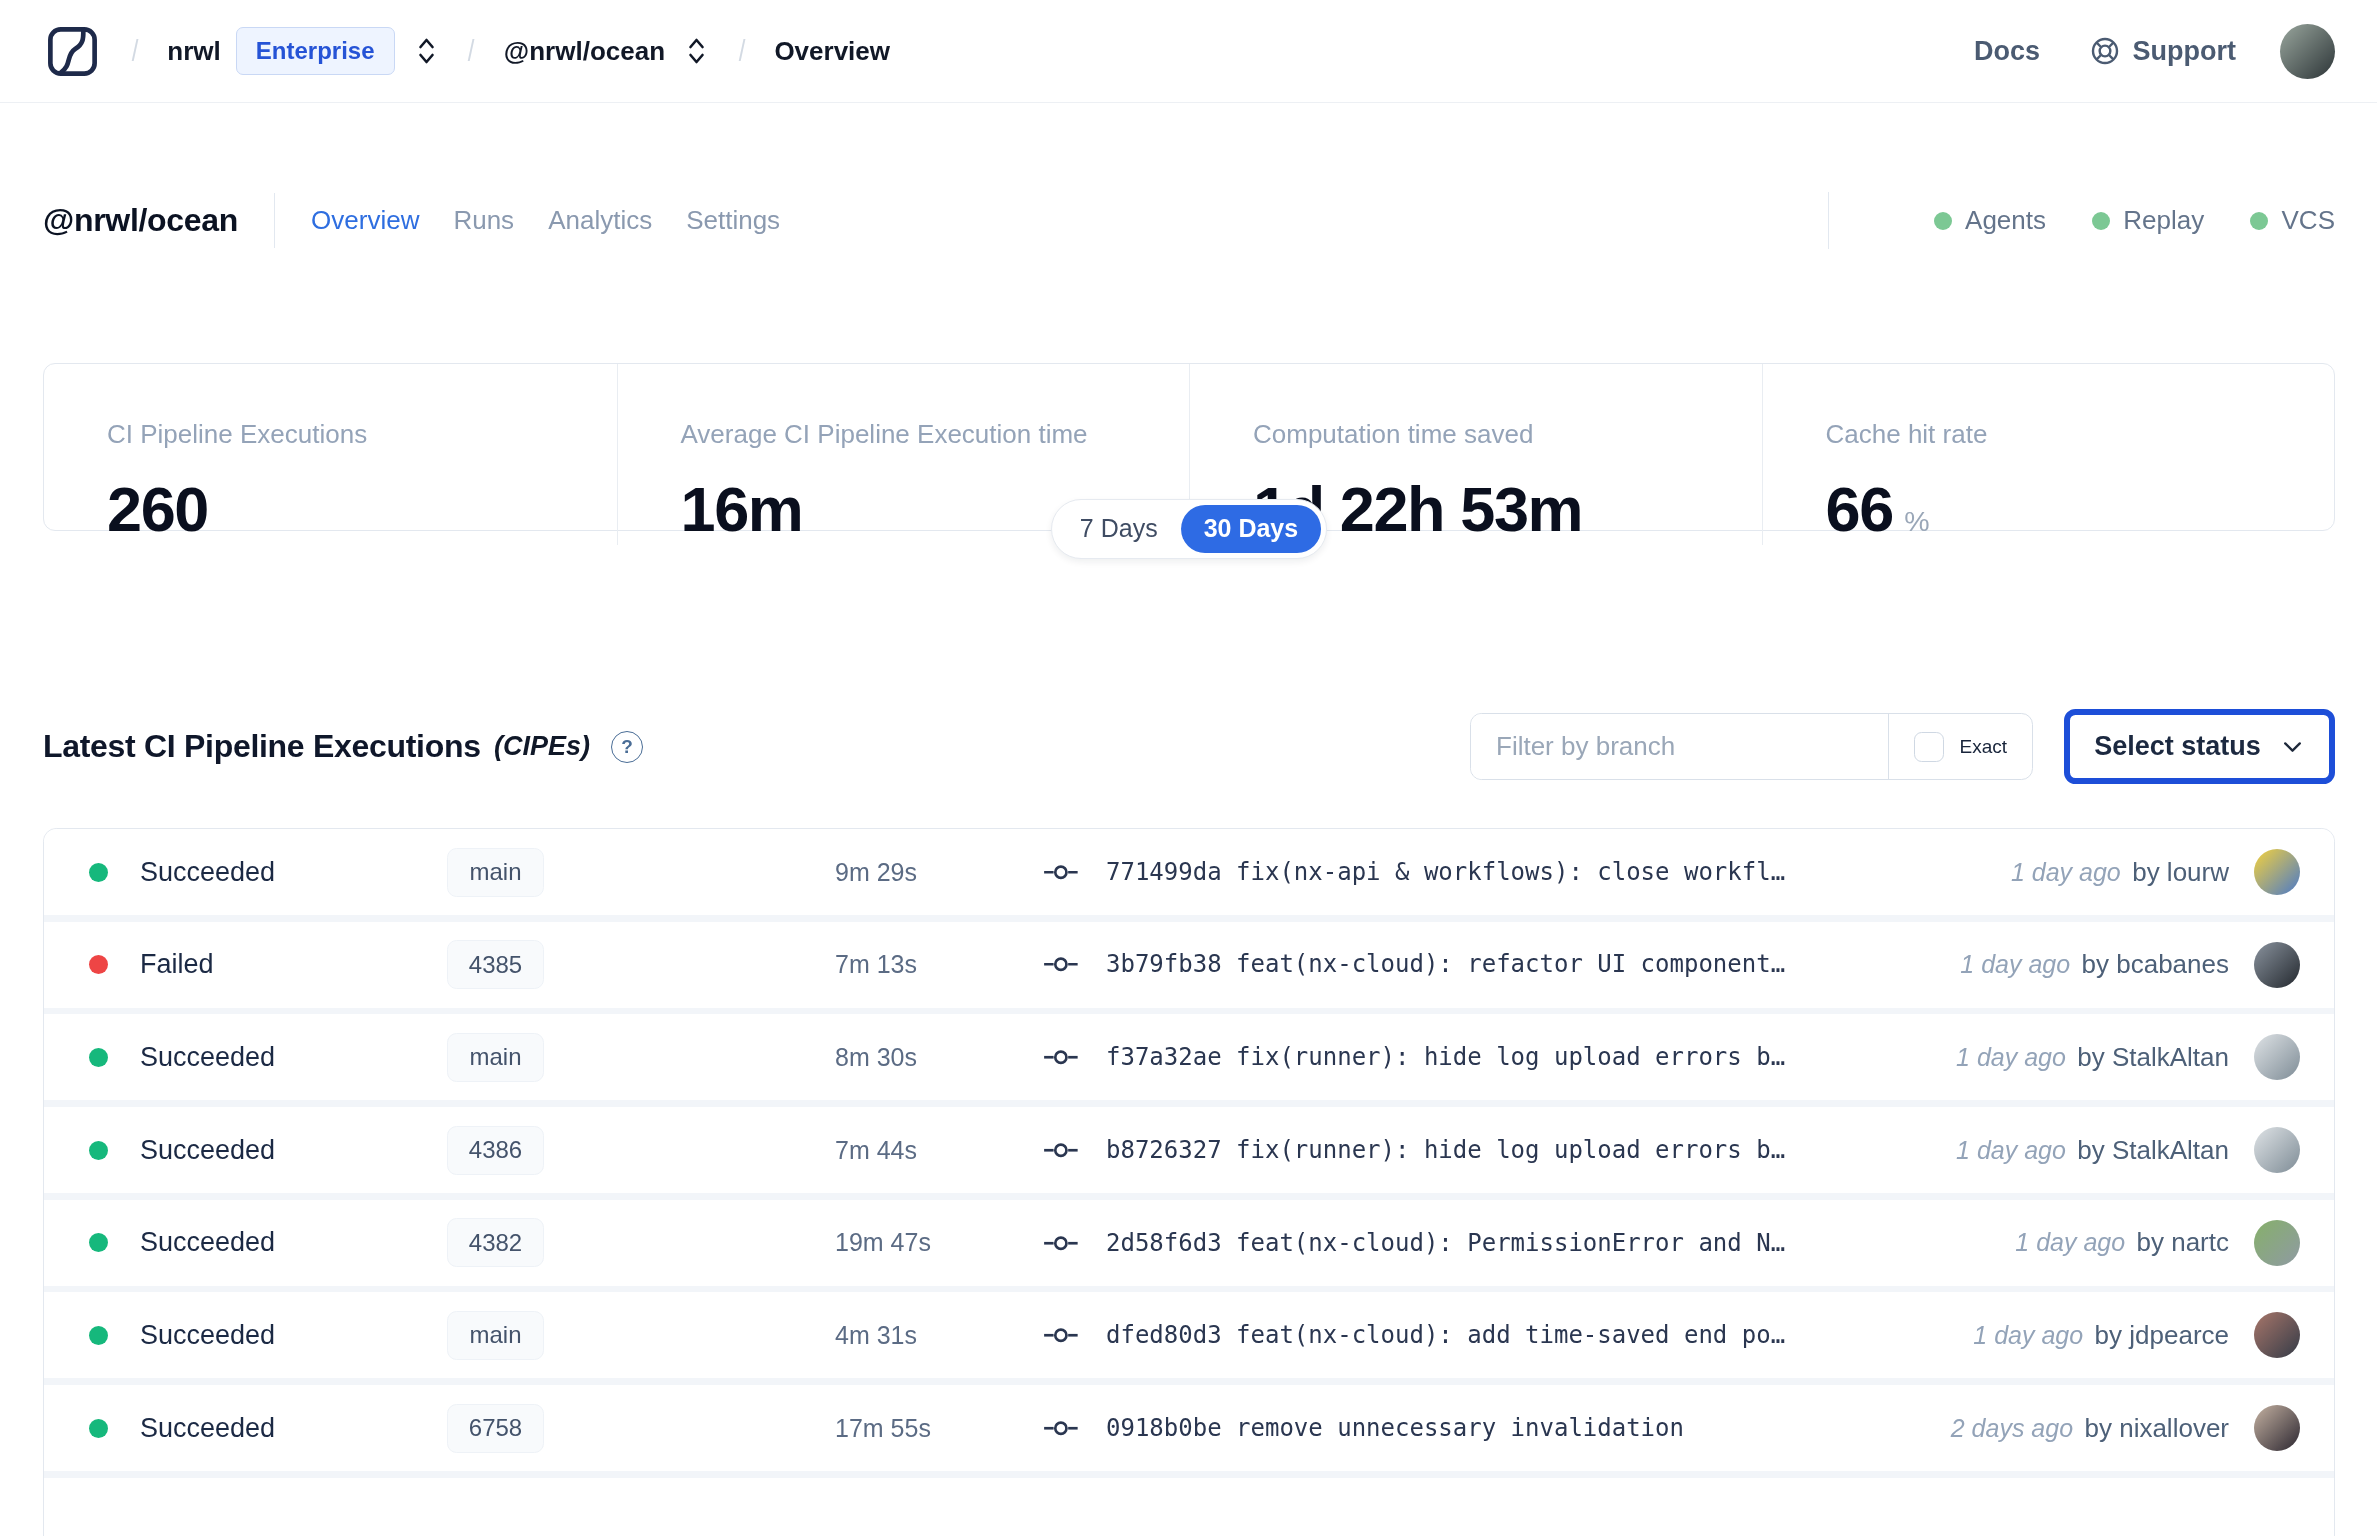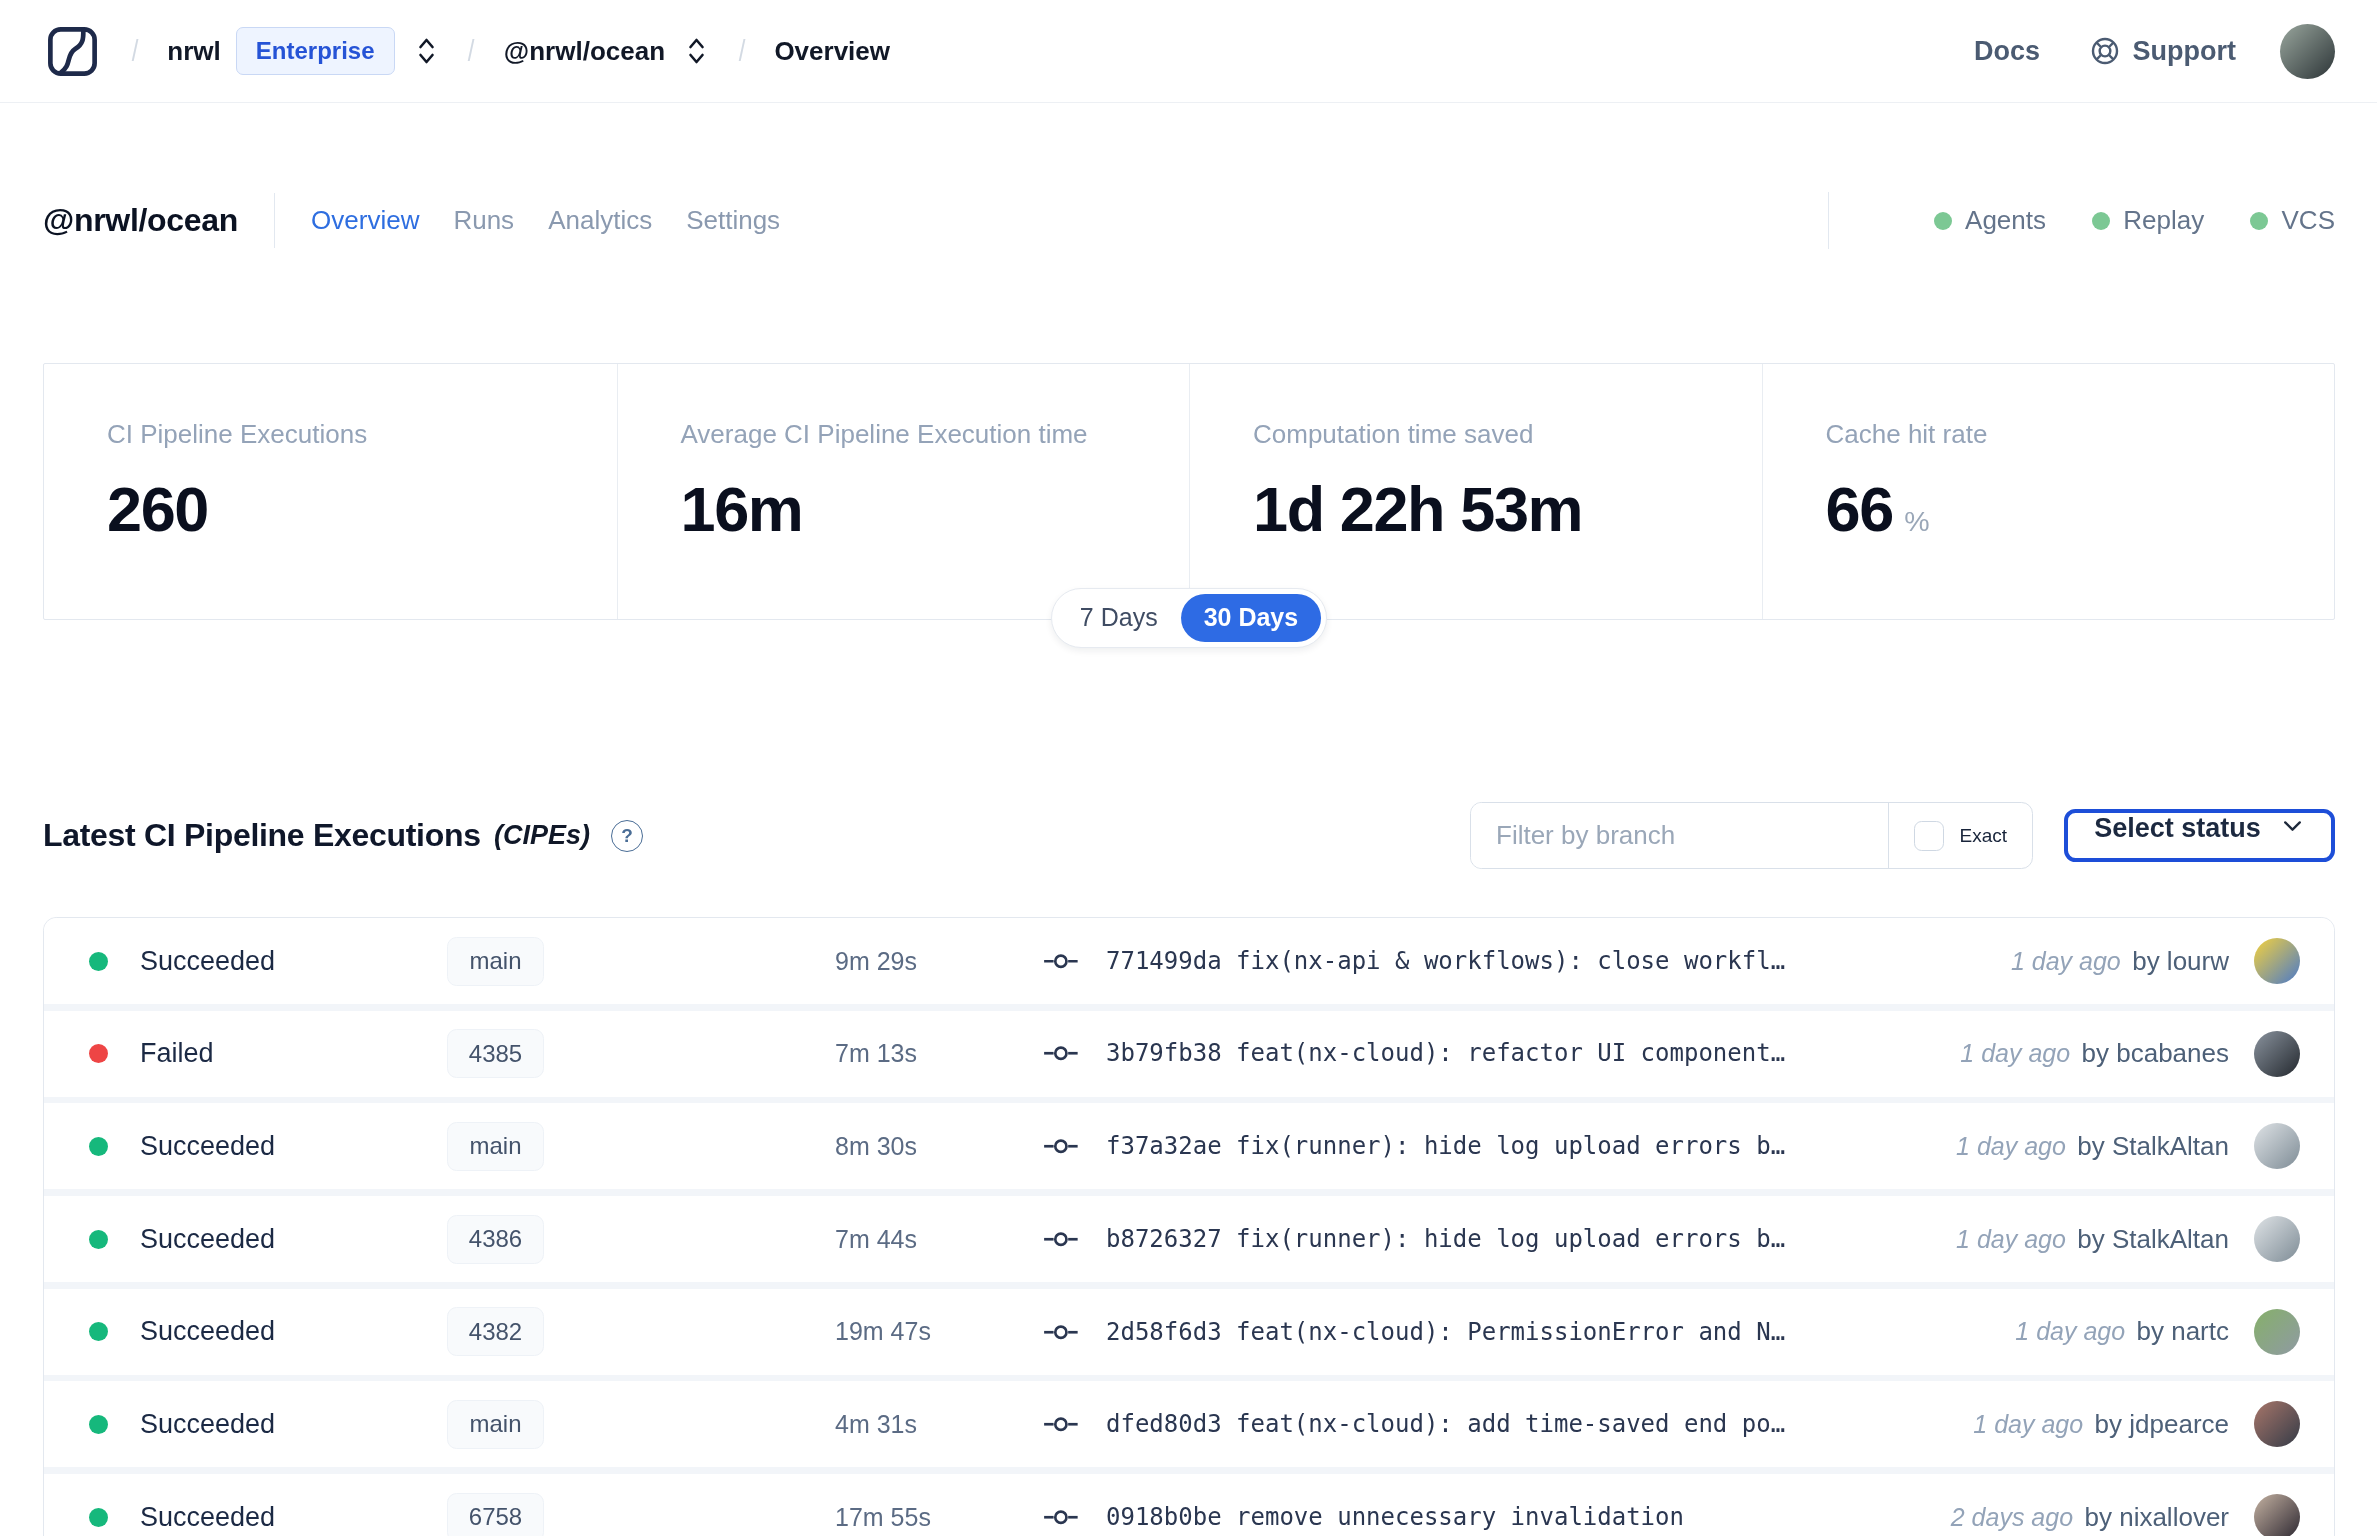--- a/index.html
+++ b/index.html
@@ -45,21 +45,21 @@
   .services-divider { width:1px; height:57px; background:#e2e8f0; margin-right:59px; }
   .service { display:flex; align-items:center; margin-left:46px; cursor:pointer; }
   .service:first-of-type { margin-left:0; }
   .service-dot { width:18px; height:18px; border-radius:50%; margin-right:13.3px; }
   .service-label { font-size:26px; color:#64748b; }
 
   
   .stats-wrap { position:relative; margin:95px 43px 0; }
   .stats {
     display:grid; grid-template-columns:1fr 1fr 1fr 1fr;
-    border:1px solid #e3e8ef; border-radius:2px; background:#fff; height:257px;
+    border:1px solid #e3e8ef; border-radius:12px; background:#fff; height:168px;
   }
   .stat-card { padding:55px 38px 0 63px; }
   .stat-card + .stat-card { border-left:1px solid #e9edf2; }
   .stat-label { font-size:26px; color:#94a3b8; margin-bottom:23px; }
   .stat-value { font-size:63px; font-weight:700; color:#0a0f1e; letter-spacing:-1.4px; }
   .stat-suffix { font-size:28.5px; font-weight:400; color:#9aa7b8; margin-left:11.4px; letter-spacing:0; }
 
   .range-toggle {
     position:absolute; left:50%; bottom:-27.6px; transform:translateX(-50%);
     background:#fff; border:1px solid #e6eaf0; border-radius:950px;
@@ -86,22 +86,22 @@
   .branch-input {
     flex:1; height:100%; border:none; outline:none; padding:0 25px;
     font-size:26px; color:#0f172a; font-family:"Liberation Sans", sans-serif;
   }
   .branch-input::placeholder { color:#9aa7b8; }
   .filter-sep { width:1px; height:100%; background:#d9e0e9; }
   .exact-wrap { display:flex; align-items:center; padding:0 25px; gap:15px; }
   .checkbox { width:30px; height:30px; border:1.9px solid #cfd8e3; border-radius:7.6px; background:#fff; cursor:pointer; }
   .exact-label { font-size:19px; font-weight:500; color:#18243a; }
   .status-select {
-    margin-left:31px; width:271px; height:53px; border:4px solid #1d4ed8; border-radius:11.4px;
-    background:#fff; display:flex; justify-content:center; gap:19px; cursor:pointer;
+    margin-left:31px; width:271px; height:75px; border:6px solid #1d4ed8; border-radius:11.4px;
+    background:#fff; display:flex; align-items:center; justify-content:center; gap:19px; cursor:pointer;
   }
   .status-select-label { font-size:27px; font-weight:600; color:#1c2940; }
   .chev-down { width:25px; height:25px; }
 
   
   .cipe-table {
     margin:48px 43px 0; border:1px solid #e3e8ef; border-radius:13.3px;
     background:#f2f5f9; overflow:hidden;
   }
   .cipe-row { display:flex; align-items:center; height:86px; background:#fff; }

